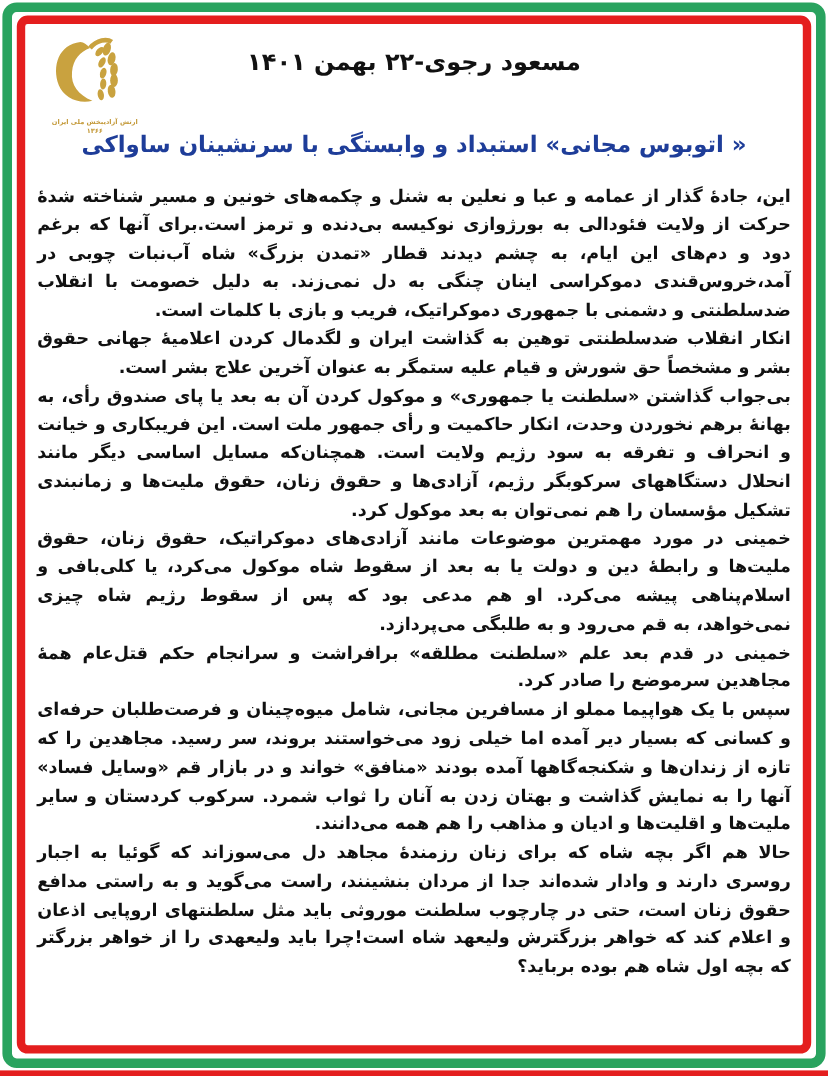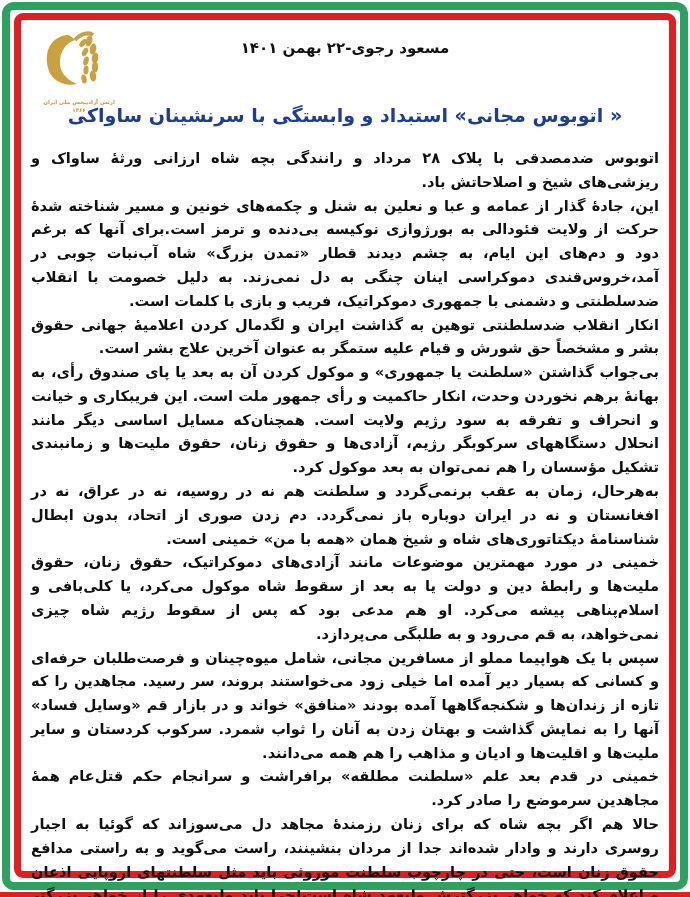--- a/index.html
+++ b/index.html
@@ -33,21 +33,21 @@
   }
   .logo{
     position:absolute;left:6px;top:2px;width:92px;height:88px;
     text-align:center;
   }
   .logo-caption{
     color:#c49a3a;font-size:5.5px;font-weight:bold;line-height:1.4;
     white-space:nowrap;direction:rtl;
   }
   .byline{
-    text-align:center;font-weight:bold;font-size:15px;color:#111;
+    text-align:center;font-weight:bold;font-size:20px;color:#111;
     padding-top:14px;direction:rtl;
   }
   .heading{
     margin-top:40px;text-align:center;font-weight:bold;
     color:var(--blue,#1e3d99);font-size:19px;line-height:1.9;direction:rtl;
   }
   .body-text{
     margin-top:13px;color:#111;font-weight:bold;
     font-size:14.6px;line-height:1.63;text-align:justify;direction:rtl;
   }
@@ -87,26 +87,24 @@
       <div class="logo-caption">۱۳۶۶</div>
     </div>
 
     <div class="byline">مسعود رجوی-۲۲ بهمن ۱۴۰۱</div>
 
     <div class="heading">
       <div>« اتوبوس مجانی» استبداد و وابستگی با سرنشینان ساواکی</div>
     </div>
 
     <div class="body-text">
-      <p>اتوبوس ضدمصدقی با پلاک ۲۸ مرداد و رانندگی بچه شاه ارزانی ورثهٔ ساواک و ریزشی‌های شیخ و اصلاحاتش باد.</p>
       <p>این، جادهٔ گذار از عمامه و عبا و نعلین به شنل و چکمه‌های خونین و مسیر شناخته شدهٔ حرکت از ولایت فئودالی به بورژوازی نوکیسه بی‌دنده و ترمز است.برای آنها که برغم دود و دم‌های این ایام، به چشم دیدند قطار «تمدن بزرگ» شاه آب‌نبات چوبی در آمد،خروس‌قندی دموکراسی اینان چنگی به دل نمی‌زند. به دلیل خصومت با انقلاب ضدسلطنتی و دشمنی با جمهوری دموکراتیک، فریب و بازی با کلمات است.</p>
       <p>انکار انقلاب ضدسلطنتی توهین به گذاشت ایران و لگدمال کردن اعلامیهٔ جهانی حقوق بشر و مشخصاً حق شورش و قیام علیه ستمگر به عنوان آخرین علاج بشر است.</p>
       <p>بی‌جواب گذاشتن «سلطنت یا جمهوری» و موکول کردن آن به بعد یا پای صندوق رأی، به بهانهٔ برهم نخوردن وحدت، انکار حاکمیت و رأی جمهور ملت است. این فریبکاری و خیانت و انحراف و تفرقه به سود رژیم ولایت است. همچنان‌که مسایل اساسی دیگر مانند انحلال دستگاههای سرکوبگر رژیم، آزادی‌ها و حقوق زنان، حقوق ملیت‌ها و زمانبندی تشکیل مؤسسان را هم نمی‌توان به بعد موکول کرد.</p>
-      <p>به‌هرحال، زمان به عقب برنمی‌گردد و سلطنت هم نه در روسیه، نه در عراق، نه در افغانستان و نه در ایران دوباره باز نمی‌گردد. دم زدن صوری از اتحاد، بدون ابطال شناسنامهٔ دیکتاتوری‌های شاه و شیخ همان «همه با من» خمینی است.</p>
       <p>خمینی در مورد مهمترین موضوعات مانند آزادی‌های دموکراتیک، حقوق زنان، حقوق ملیت‌ها و رابطهٔ دین و دولت یا به بعد از سقوط شاه موکول می‌کرد، یا کلی‌بافی و اسلام‌پناهی پیشه می‌کرد. او هم مدعی بود که پس از سقوط رژیم شاه چیزی نمی‌خواهد، به قم می‌رود و به طلبگی می‌پردازد.</p>
+      <p>خمینی در قدم بعد علم «سلطنت مطلقه» برافراشت و سرانجام حکم قتل‌عام همهٔ مجاهدین سرموضع را صادر کرد.</p>
       <p>سپس با یک هواپیما مملو از مسافرین مجانی، شامل میوه‌چینان و فرصت‌طلبان حرفه‌ای و کسانی که بسیار دیر آمده اما خیلی زود می‌خواستند بروند، سر رسید. مجاهدین را که تازه از زندان‌ها و شکنجه‌گاهها آمده بودند «منافق» خواند و در بازار قم «وسایل فساد» آنها را به نمایش گذاشت و بهتان زدن به آنان را ثواب شمرد. سرکوب کردستان و سایر ملیت‌ها و اقلیت‌ها و ادیان و مذاهب را هم همه می‌دانند.</p>
-      <p>خمینی در قدم بعد علم «سلطنت مطلقه» برافراشت و سرانجام حکم قتل‌عام همهٔ مجاهدین سرموضع را صادر کرد.</p>
       <p>حالا هم اگر بچه شاه که برای زنان رزمندهٔ مجاهد دل می‌سوزاند که گوئیا به اجبار روسری دارند و وادار شده‌اند جدا از مردان بنشینند، راست می‌گوید و به راستی مدافع حقوق زنان است، حتی در چارچوب سلطنت موروثی باید مثل سلطنتهای اروپایی اذعان و اعلام کند که خواهر بزرگترش ولیعهد شاه است!چرا باید ولیعهدی را از خواهر بزرگتر که بچه اول شاه هم بوده برباید؟</p>
 
     </div>
 
   </div>
 </div>
 
 </body></html>

